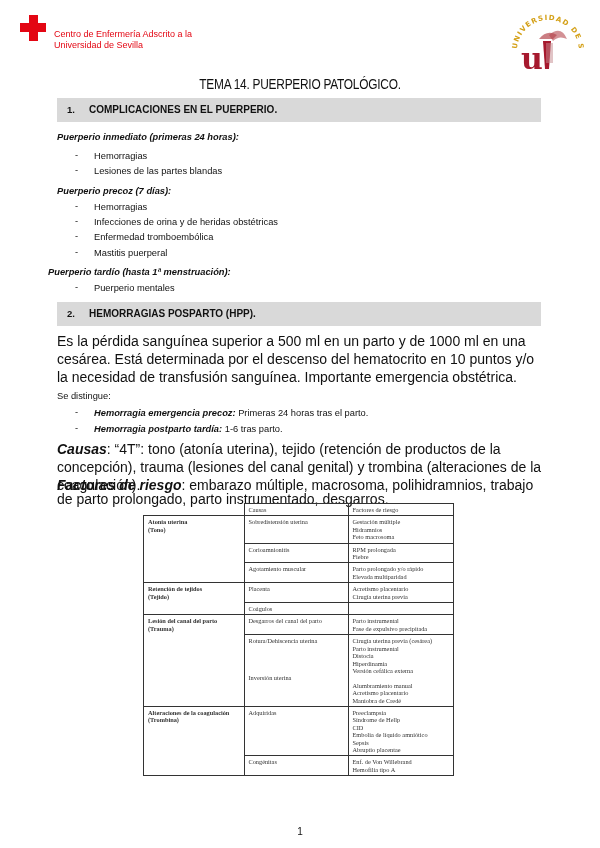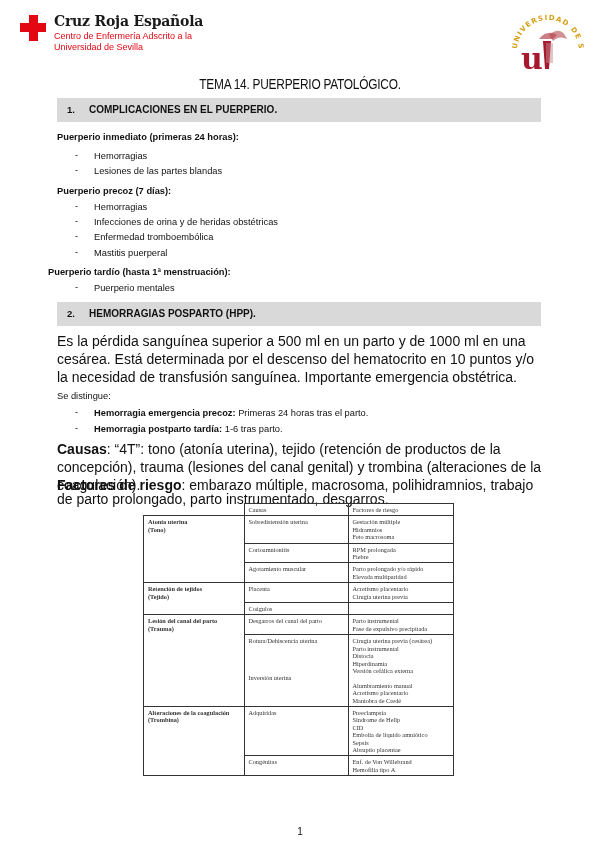--- a/index.html
+++ b/index.html
@@ -3,44 +3,43 @@
 <meta charset="utf-8">
 <style>
   html, body { margin: 0; padding: 0; background: #ffffff; }
   body { width: 600px; height: 848px; position: relative; overflow: hidden; font-family: "Liberation Sans", sans-serif; color: #111; }
   .header-left { position: absolute; left: 20px; top: 13px; display: flex; align-items: flex-start; }
   .cross { position: relative; width: 26px; height: 26px; margin-top: 2px; }
   .cross .h { position: absolute; left: 0; top: 8px; width: 26px; height: 9px; background: #e30613; }
   .cross .v { position: absolute; left: 8.5px; top: 0; width: 9px; height: 26px; background: #e30613; }
   .org { margin-left: 8px; }
   .org-name { font-family: "DejaVu Serif", serif; font-weight: bold; font-size: 14px; color: #1a1a1a; line-height: 16px; letter-spacing: -0.2px; }
-  .org-sub { font-size: 9px; color: #e30613; line-height: 11px; margin-top: 2px; }
+  .org-sub { font-size: 9px; color: #e30613; line-height: 11px; margin-top: 16px; }
   .logo-us { position: absolute; left: 505px; top: 5px; width: 85px; height: 70px; }
   .title { position: absolute; left: 0; width: 600px; top: 76px; text-align: center; font-family: "Liberation Sans Narrow", "Liberation Sans", sans-serif; font-size: 14.5px; letter-spacing: -0.3px; color: #111; transform: scaleX(0.82); }
   .sec-bar { position: absolute; left: 57px; width: 484px; height: 24px; background: #d9d9d9; }
   .sec-bar span { position: absolute; left: 32px; top: 6px; font-size: 10px; font-weight: bold; }
   .sec-bar .num { position: absolute; left: 10px; top: 6px; font-size: 9.5px; font-weight: bold; }
   .t { position: absolute; font-size: 9.3px; line-height: 12px; white-space: nowrap; }
-  .b { font-weight: bold; }
+  .b { font-weight: bold; font-style: italic; }
   .dash { position: absolute; font-size: 9.3px; }
   .para { position: absolute; left: 57px; width: 486px; font-size: 14px; line-height: 18px; }
   table.risk { position: absolute; left: 143px; top: 503px; border-collapse: collapse; font-family: "Liberation Serif", serif; font-size: 6.3px; color: #333; }
   table.risk td { border: 1px solid #333; vertical-align: top; padding: 2px 4px; line-height: 7.4px; }
   .page-num { position: absolute; left: 0; width: 600px; top: 826px; text-align: center; font-size: 10px; }
 </style>
 </head>
 <body>
 
 <div class="header-left">
   <div class="cross">
       <div class="h"></div>
       <div class="v"></div>
     </div>
   <div class="org">
-    <div class="org-name">Cruz Roja Española</div>
     <div class="org-sub">Centro de Enfermería Adscrito a la</div>
     <div class="org-sub" style="margin-top:0">Universidad de Sevilla</div>
   </div>
 </div>
 
 <svg class="logo-us" viewBox="0 0 85 70">
   <defs>
       <path id="arc" d="M12,46 A30,30 0 0 1 74,46"></path>
     </defs>
   <text font-size="7" fill="#d4a017" font-family="DejaVu Sans, sans-serif" font-weight="bold" letter-spacing="1.2"><textPath href="#arc" startOffset="2">UNIVERSIDAD DE SEVILLA</textPath></text>

